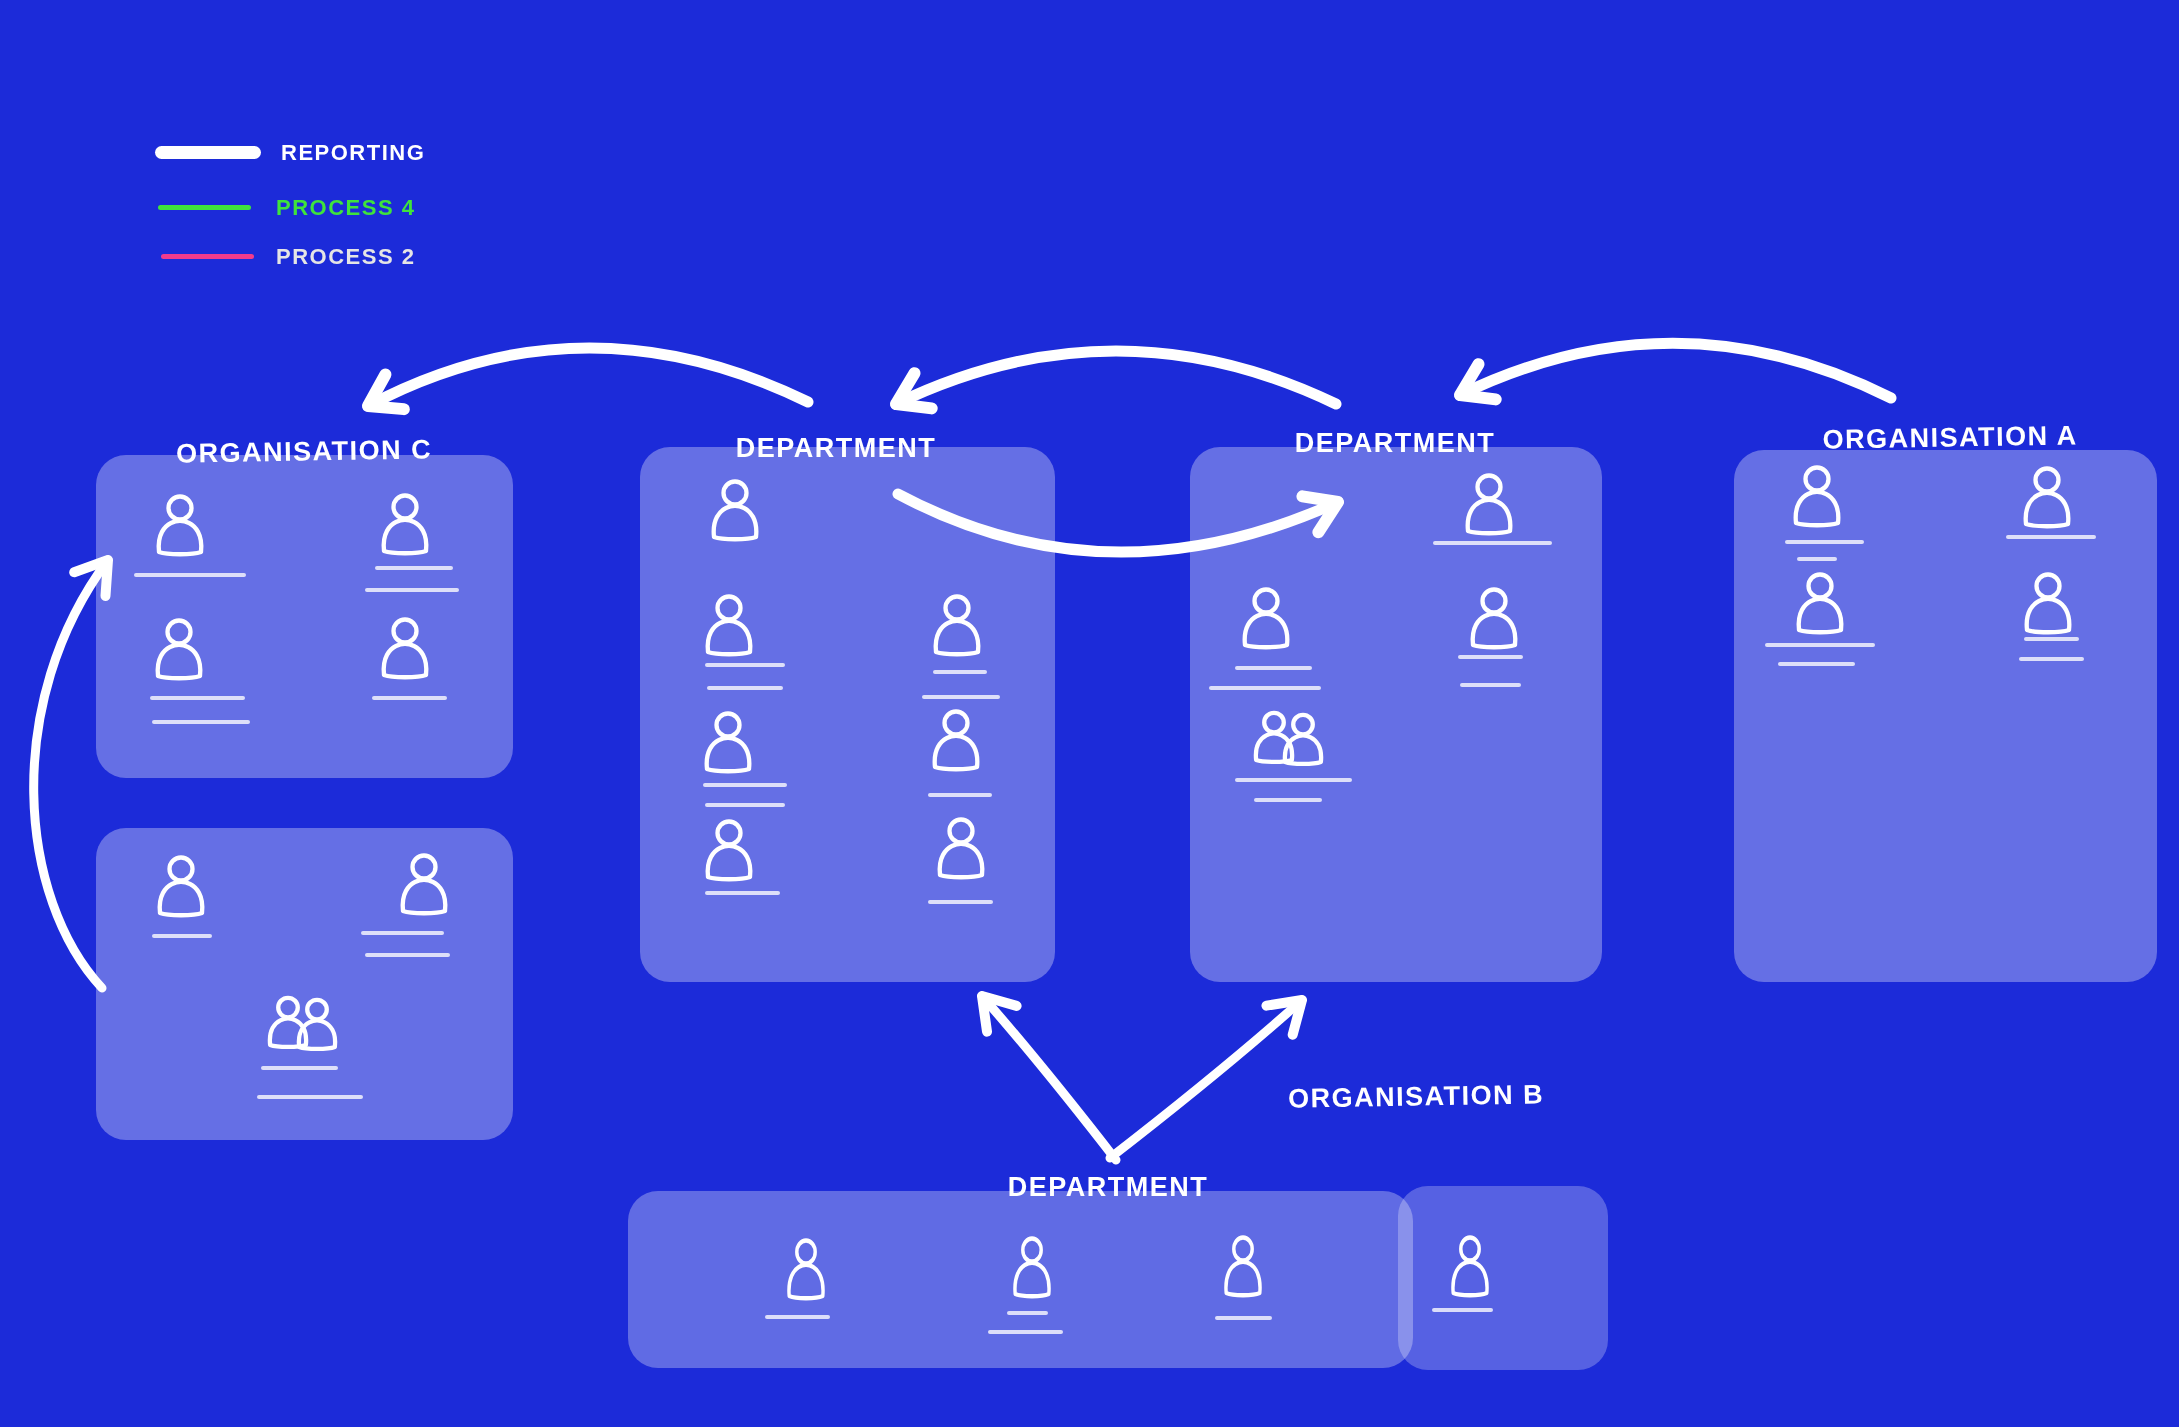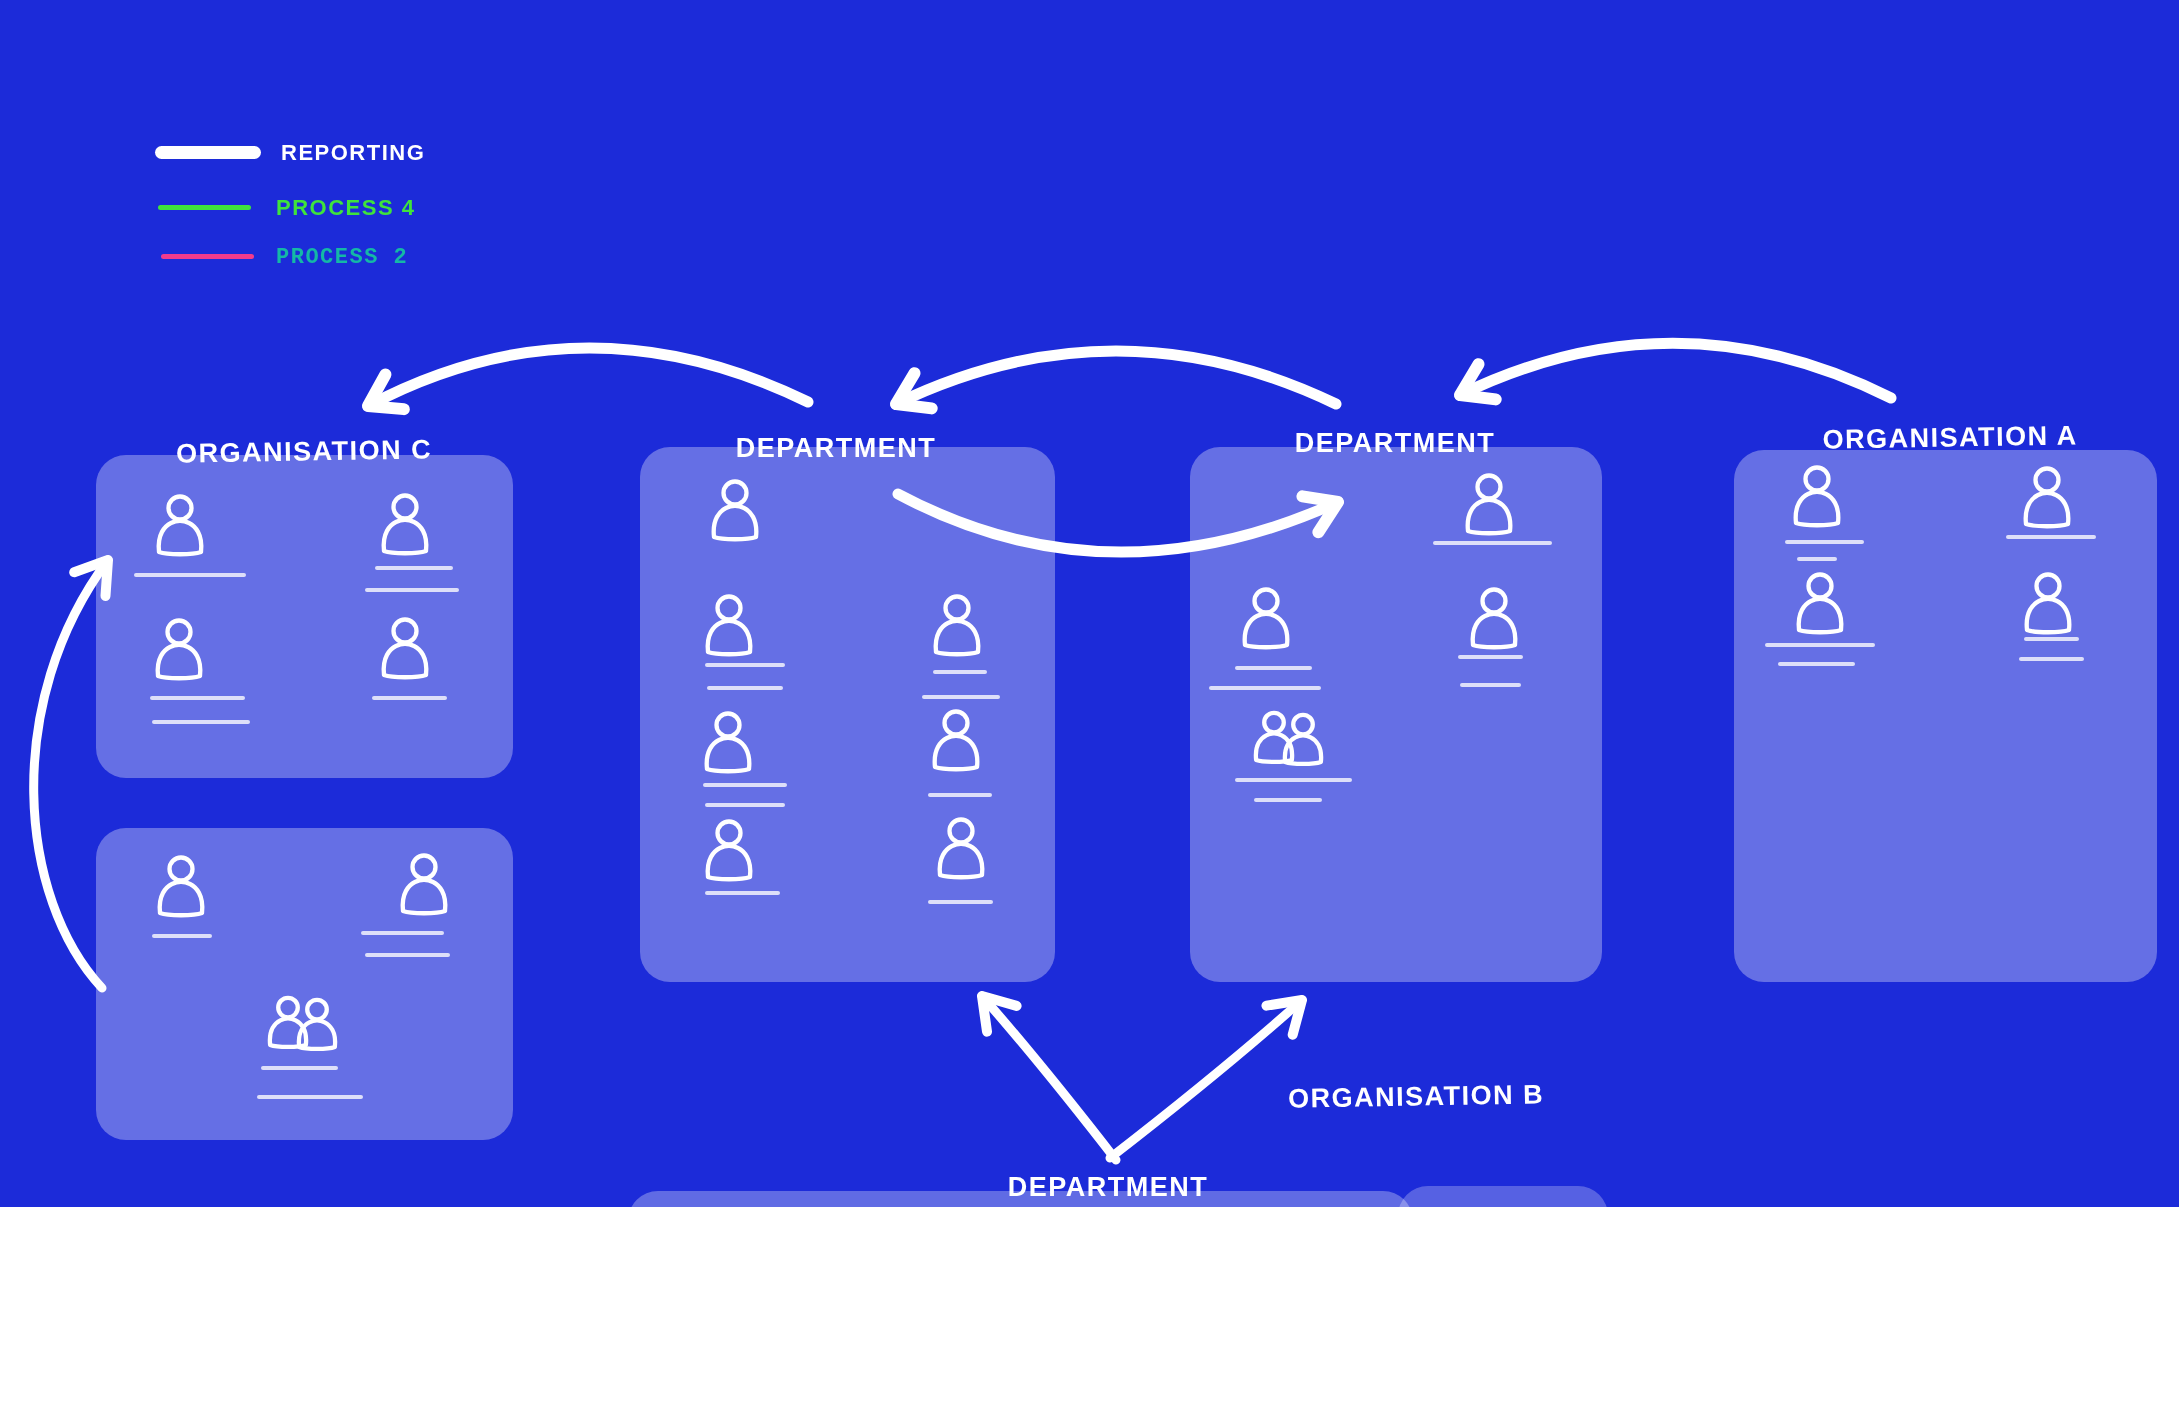--- a/index.html
+++ b/index.html
@@ -1,18 +1,18 @@
 <!DOCTYPE html>
 <html><head>
 <meta charset="utf-8">
 <style>
   html,body{margin:0;padding:0;}
   #stage{
     position:relative;
-    width:2179px;height:1207px;
+    width:2179px;height:1427px;
     overflow:hidden;
     font-family:"Liberation Sans", sans-serif;
   }
   .box{position:absolute;border-radius:30px;}
   .label{
     position:absolute;
     transform:translate(-50%,-50%);
     font-weight:700;color:#fff;
     letter-spacing:1.5px;white-space:nowrap;
   }
@@ -52,21 +52,21 @@
     </svg>
 
   <div id="legend">
     <div class="legend-line" id="lg-line-0" style="left: 155px; top: 146px; width: 106px; height: 13px; background: rgb(255, 255, 255);"></div>
     <div class="legend-text" id="lg-text-0" style="left: 281px; top: 153px; color: rgb(255, 255, 255);">REPORTING</div>
 
     <div class="legend-line" id="lg-line-1" style="left: 158px; top: 205px; width: 93px; height: 5px; background: rgb(63, 227, 60);"></div>
     <div class="legend-text" id="lg-text-1" style="left: 276px; top: 208px; color: rgb(63, 227, 60);">PROCESS 4</div>
 
     <div class="legend-line" id="lg-line-2" style="left: 161px; top: 254px; width: 93px; height: 5px; background: rgb(242, 59, 140);"></div>
-    <div class="legend-text" id="lg-text-2" style="left: 276px; top: 257px; color: #14b8a6; font-family: Liberation Mono, monospace;">PROCESS 2</div>
+    <div class="legend-text" id="lg-text-2" style="left: 276px; top: 257px; color: #e5e5e5;">PROCESS 2</div>
   </div>
 <div class="box" style="left: 96px; top: 455px; width: 417px; height: 323px; background: rgba(255, 255, 255, 0.32);"></div>
     <div class="box" style="left: 96px; top: 828px; width: 417px; height: 312px; background: rgba(255, 255, 255, 0.32);"></div>
     <div class="box" style="left: 640px; top: 447px; width: 415px; height: 535px; background: rgba(255, 255, 255, 0.32);"></div>
     <div class="box" style="left: 1190px; top: 447px; width: 412px; height: 535px; background: rgba(255, 255, 255, 0.32);"></div>
     <div class="box" style="left: 1734px; top: 450px; width: 423px; height: 532px; background: rgba(255, 255, 255, 0.32);"></div>
     <div class="box" style="left: 628px; top: 1191px; width: 785px; height: 177px; background: rgba(255, 255, 255, 0.3);"></div>
     <div class="box" style="left: 1398px; top: 1186px; width: 210px; height: 184px; background: rgba(255, 255, 255, 0.26);"></div>
     <div class="person" style="left: 180px; top: 527px;"><svg width="56" height="64" viewBox="-28 -32 56 64" stroke="#fff" stroke-width="4.3" fill="none" stroke-linecap="round" stroke-linejoin="round">
     <g transform="scale(1,1)">

